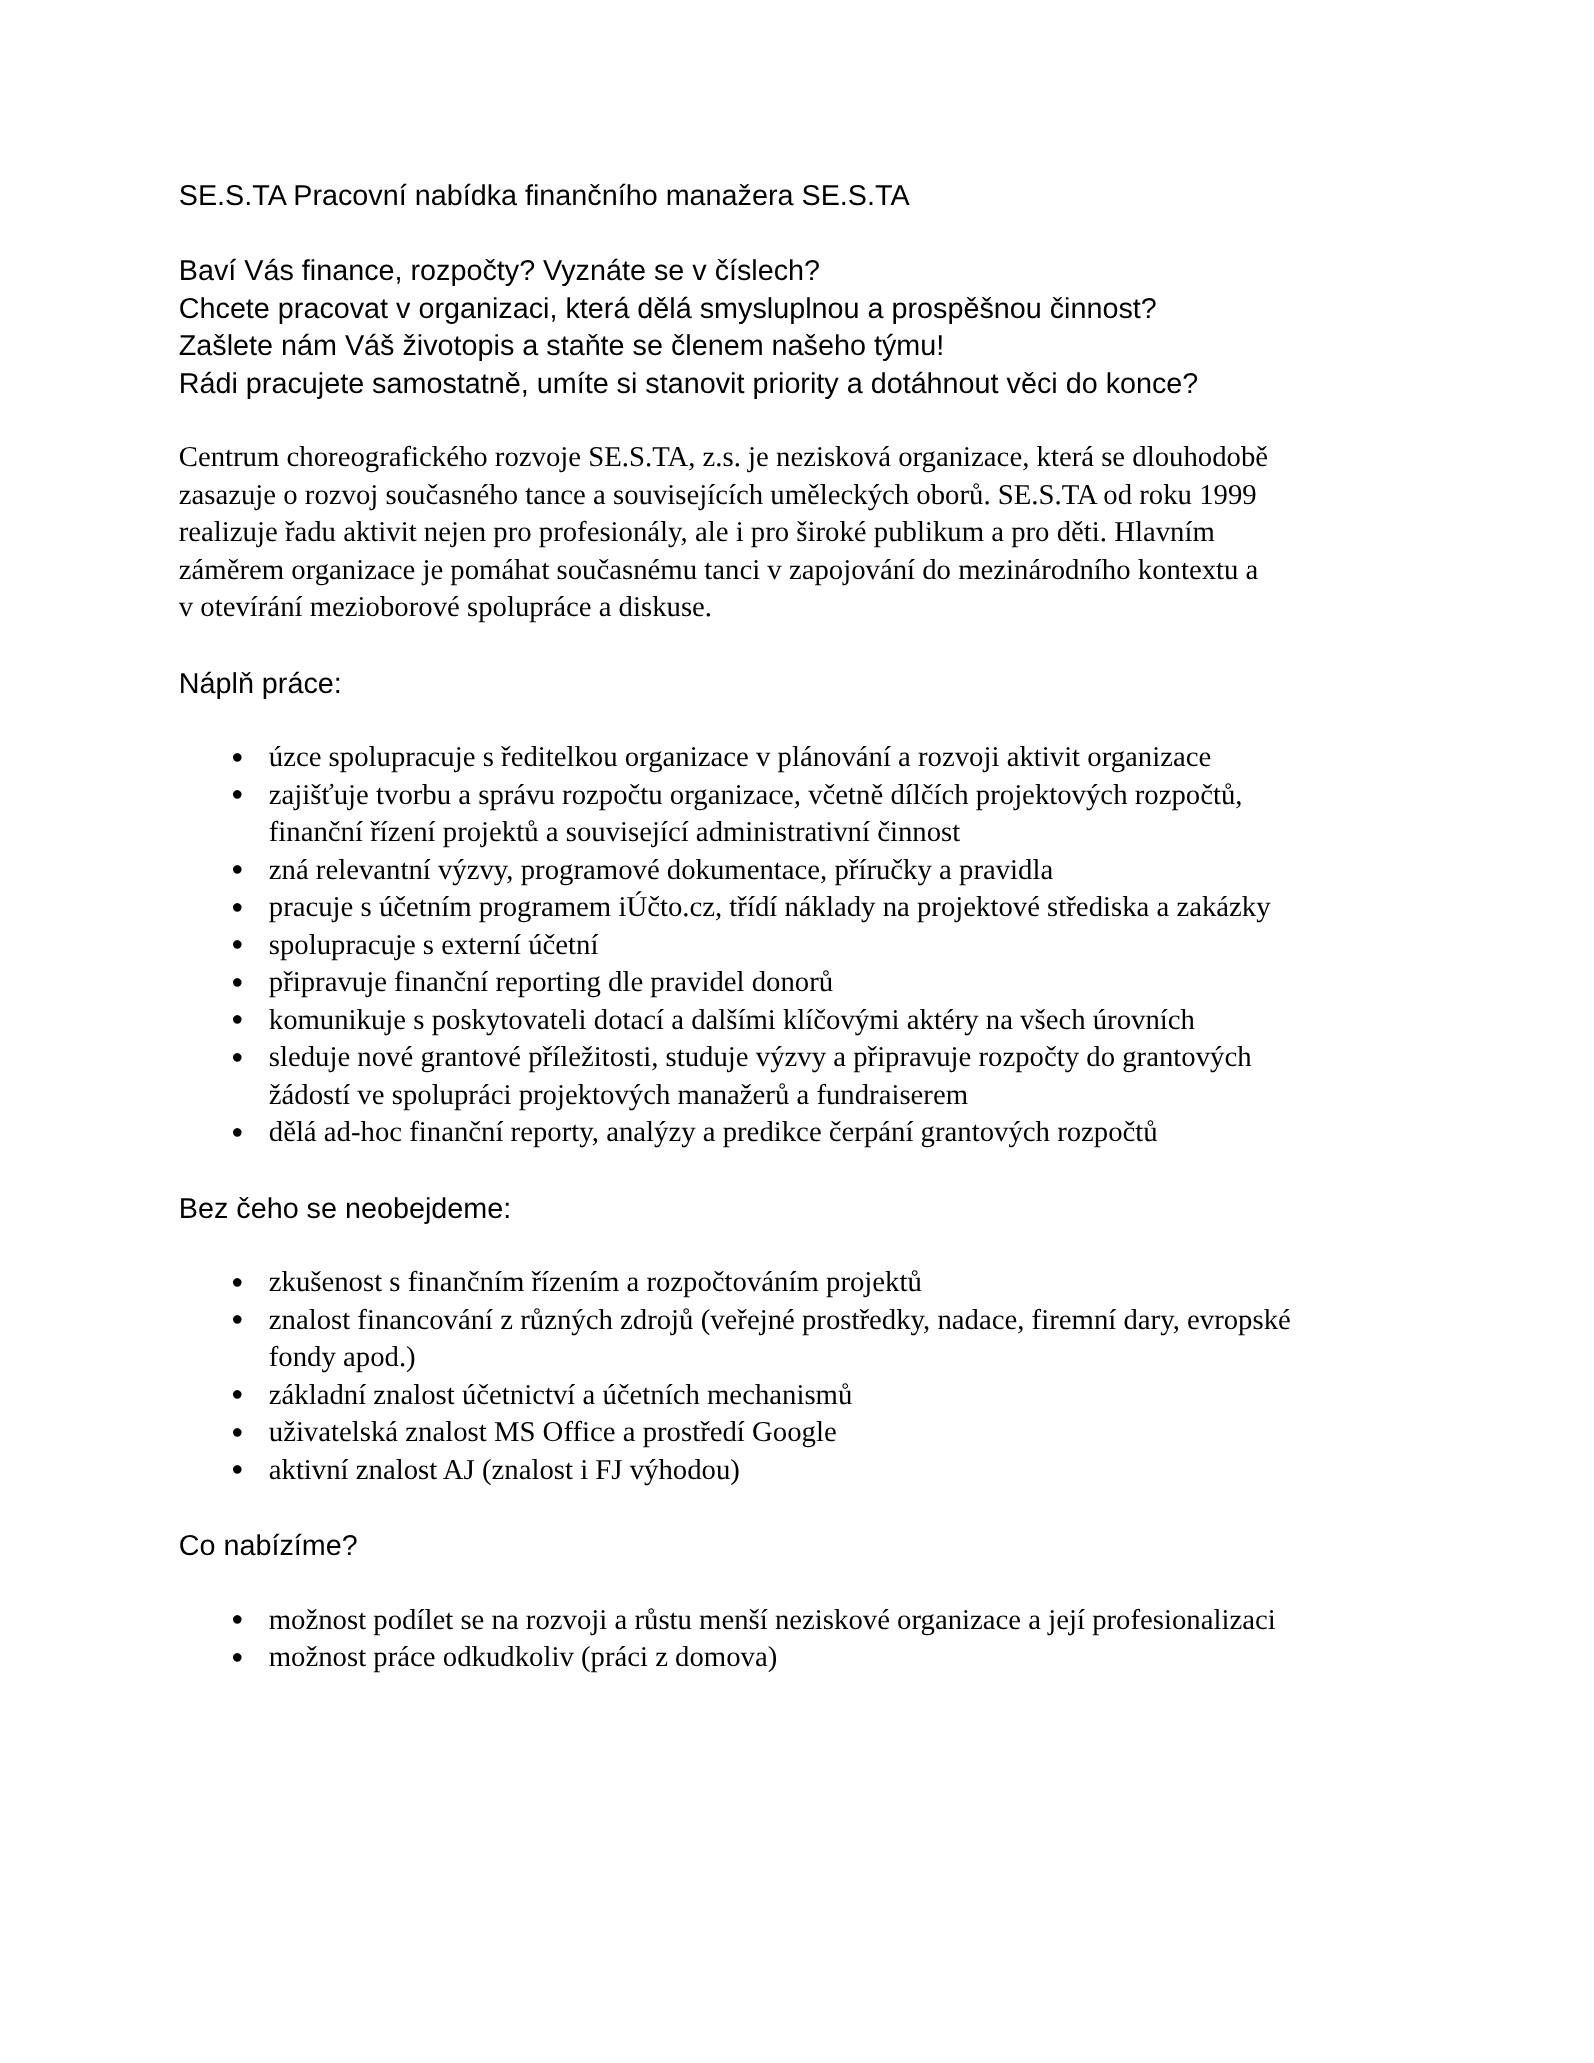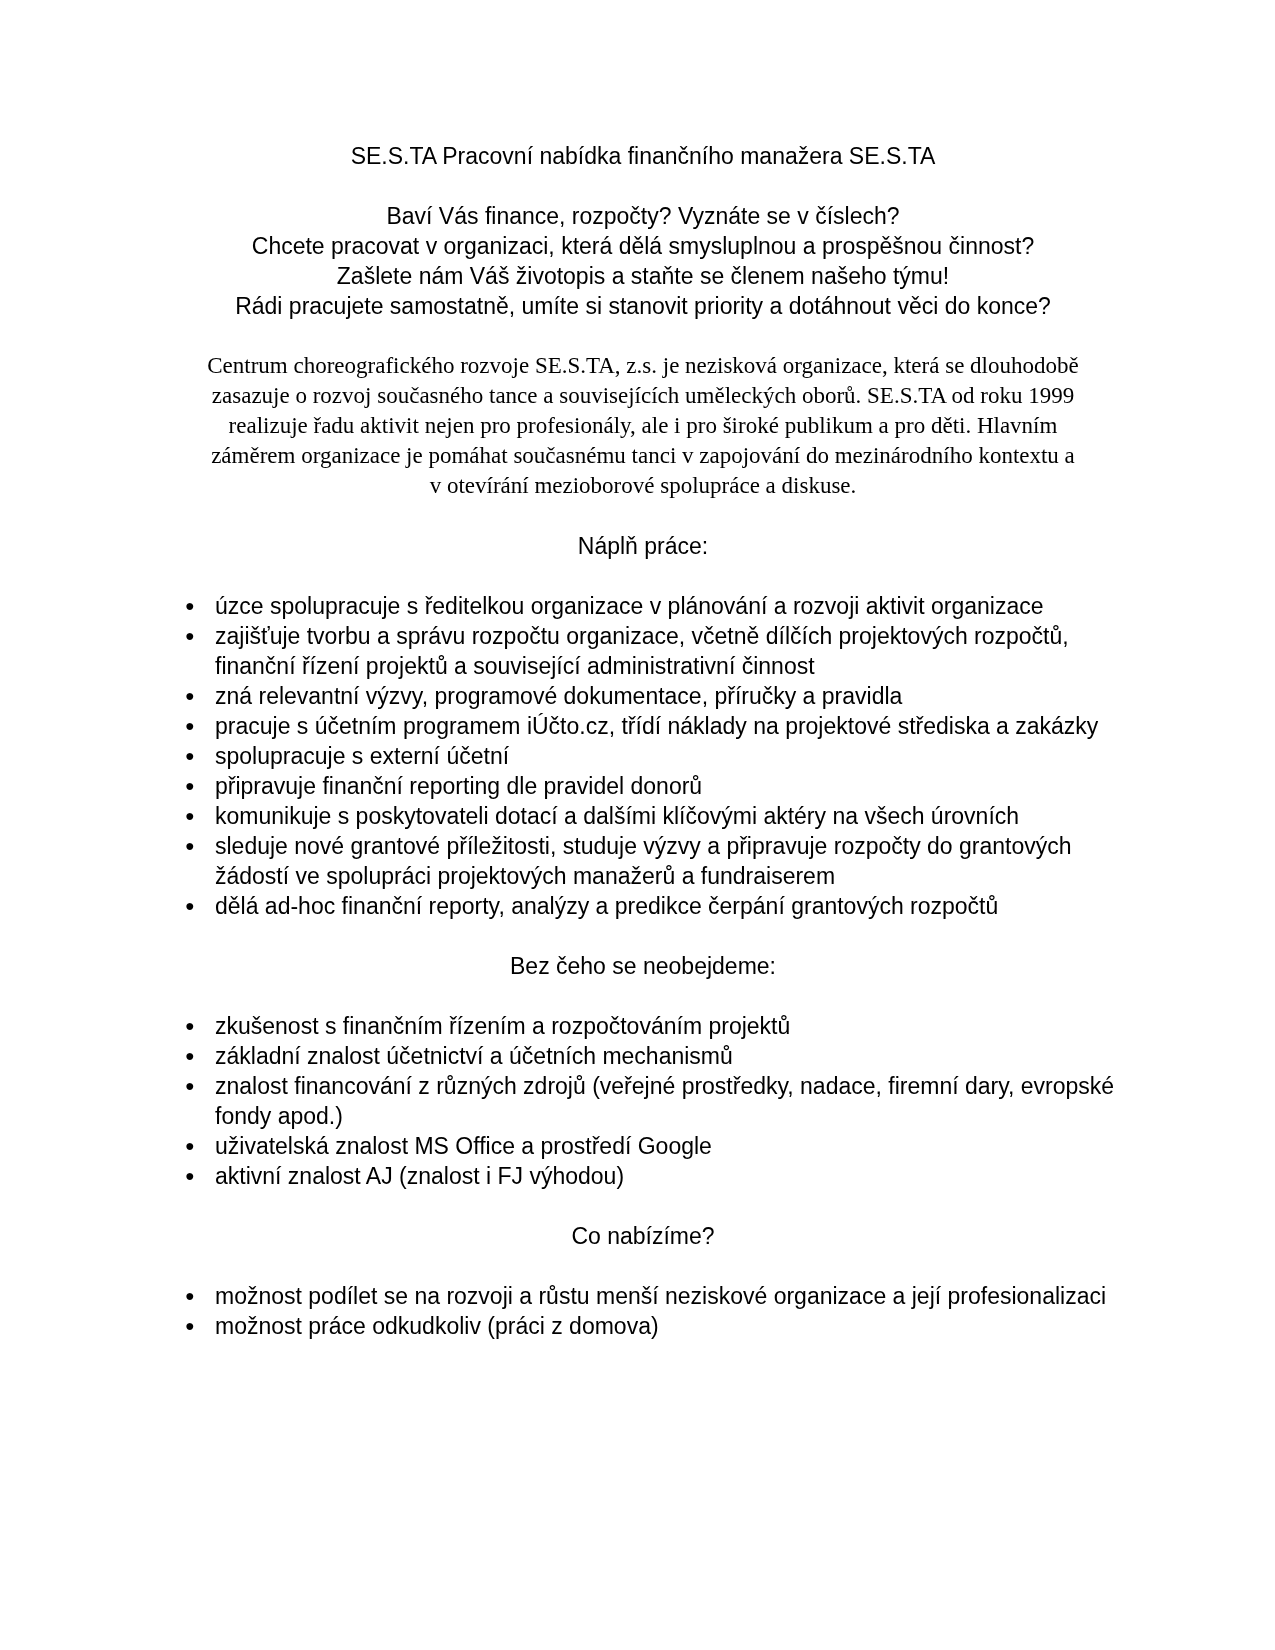--- a/index.html
+++ b/index.html
@@ -23,35 +23,35 @@
     font-size: 23px;
     line-height: 30px;
     color: #000000;
   }
   .line {
     white-space: pre;
     margin: 0;
   }
   .block {
     margin: 0 0 30px 0;
-    text-align: center;
   }
   .prewrap {
     white-space: pre;
     font-family: Liberation Serif, serif;
   }
   ul.bullets {
     list-style: none;
     margin: 0 0 30px 0;
     padding: 0;
   }
   ul.bullets li {
     position: relative;
     padding-left: 72px;
     white-space: pre;
+    font-family: Liberation Serif, serif;
   }
   ul.bullets li::before {
     content: "\25CF";
     position: absolute;
     left: 42px;
     top: 0;
     font-size: 16px;
     line-height: 30px;
     color: #000000;
   }
@@ -91,23 +91,23 @@
         <li>sleduje nové grantové příležitosti, studuje výzvy a připravuje rozpočty do grantových
 žádostí ve spolupráci projektových manažerů a fundraiserem</li>
         <li>dělá ad-hoc finanční reporty, analýzy a predikce čerpání grantových rozpočtů</li>
       </ul>
     </div>
 
     <div>
       <div class="line block">Bez čeho se neobejdeme:</div>
       <ul class="bullets">
         <li>zkušenost s finančním řízením a rozpočtováním projektů</li>
-        <li>základní znalost účetnictví a účetních mechanismů</li>
         <li>znalost financování z různých zdrojů (veřejné prostředky, nadace, firemní dary, evropské
 fondy apod.)</li>
+        <li>základní znalost účetnictví a účetních mechanismů</li>
         <li>uživatelská znalost MS Office a prostředí Google</li>
         <li>aktivní znalost AJ (znalost i FJ výhodou)</li>
       </ul>
     </div>
 
     <div>
       <div class="line block">Co nabízíme?</div>
       <ul class="bullets">
         <li>možnost podílet se na rozvoji a růstu menší neziskové organizace a její profesionalizaci</li>
         <li>možnost práce odkudkoliv (práci z domova)</li>

